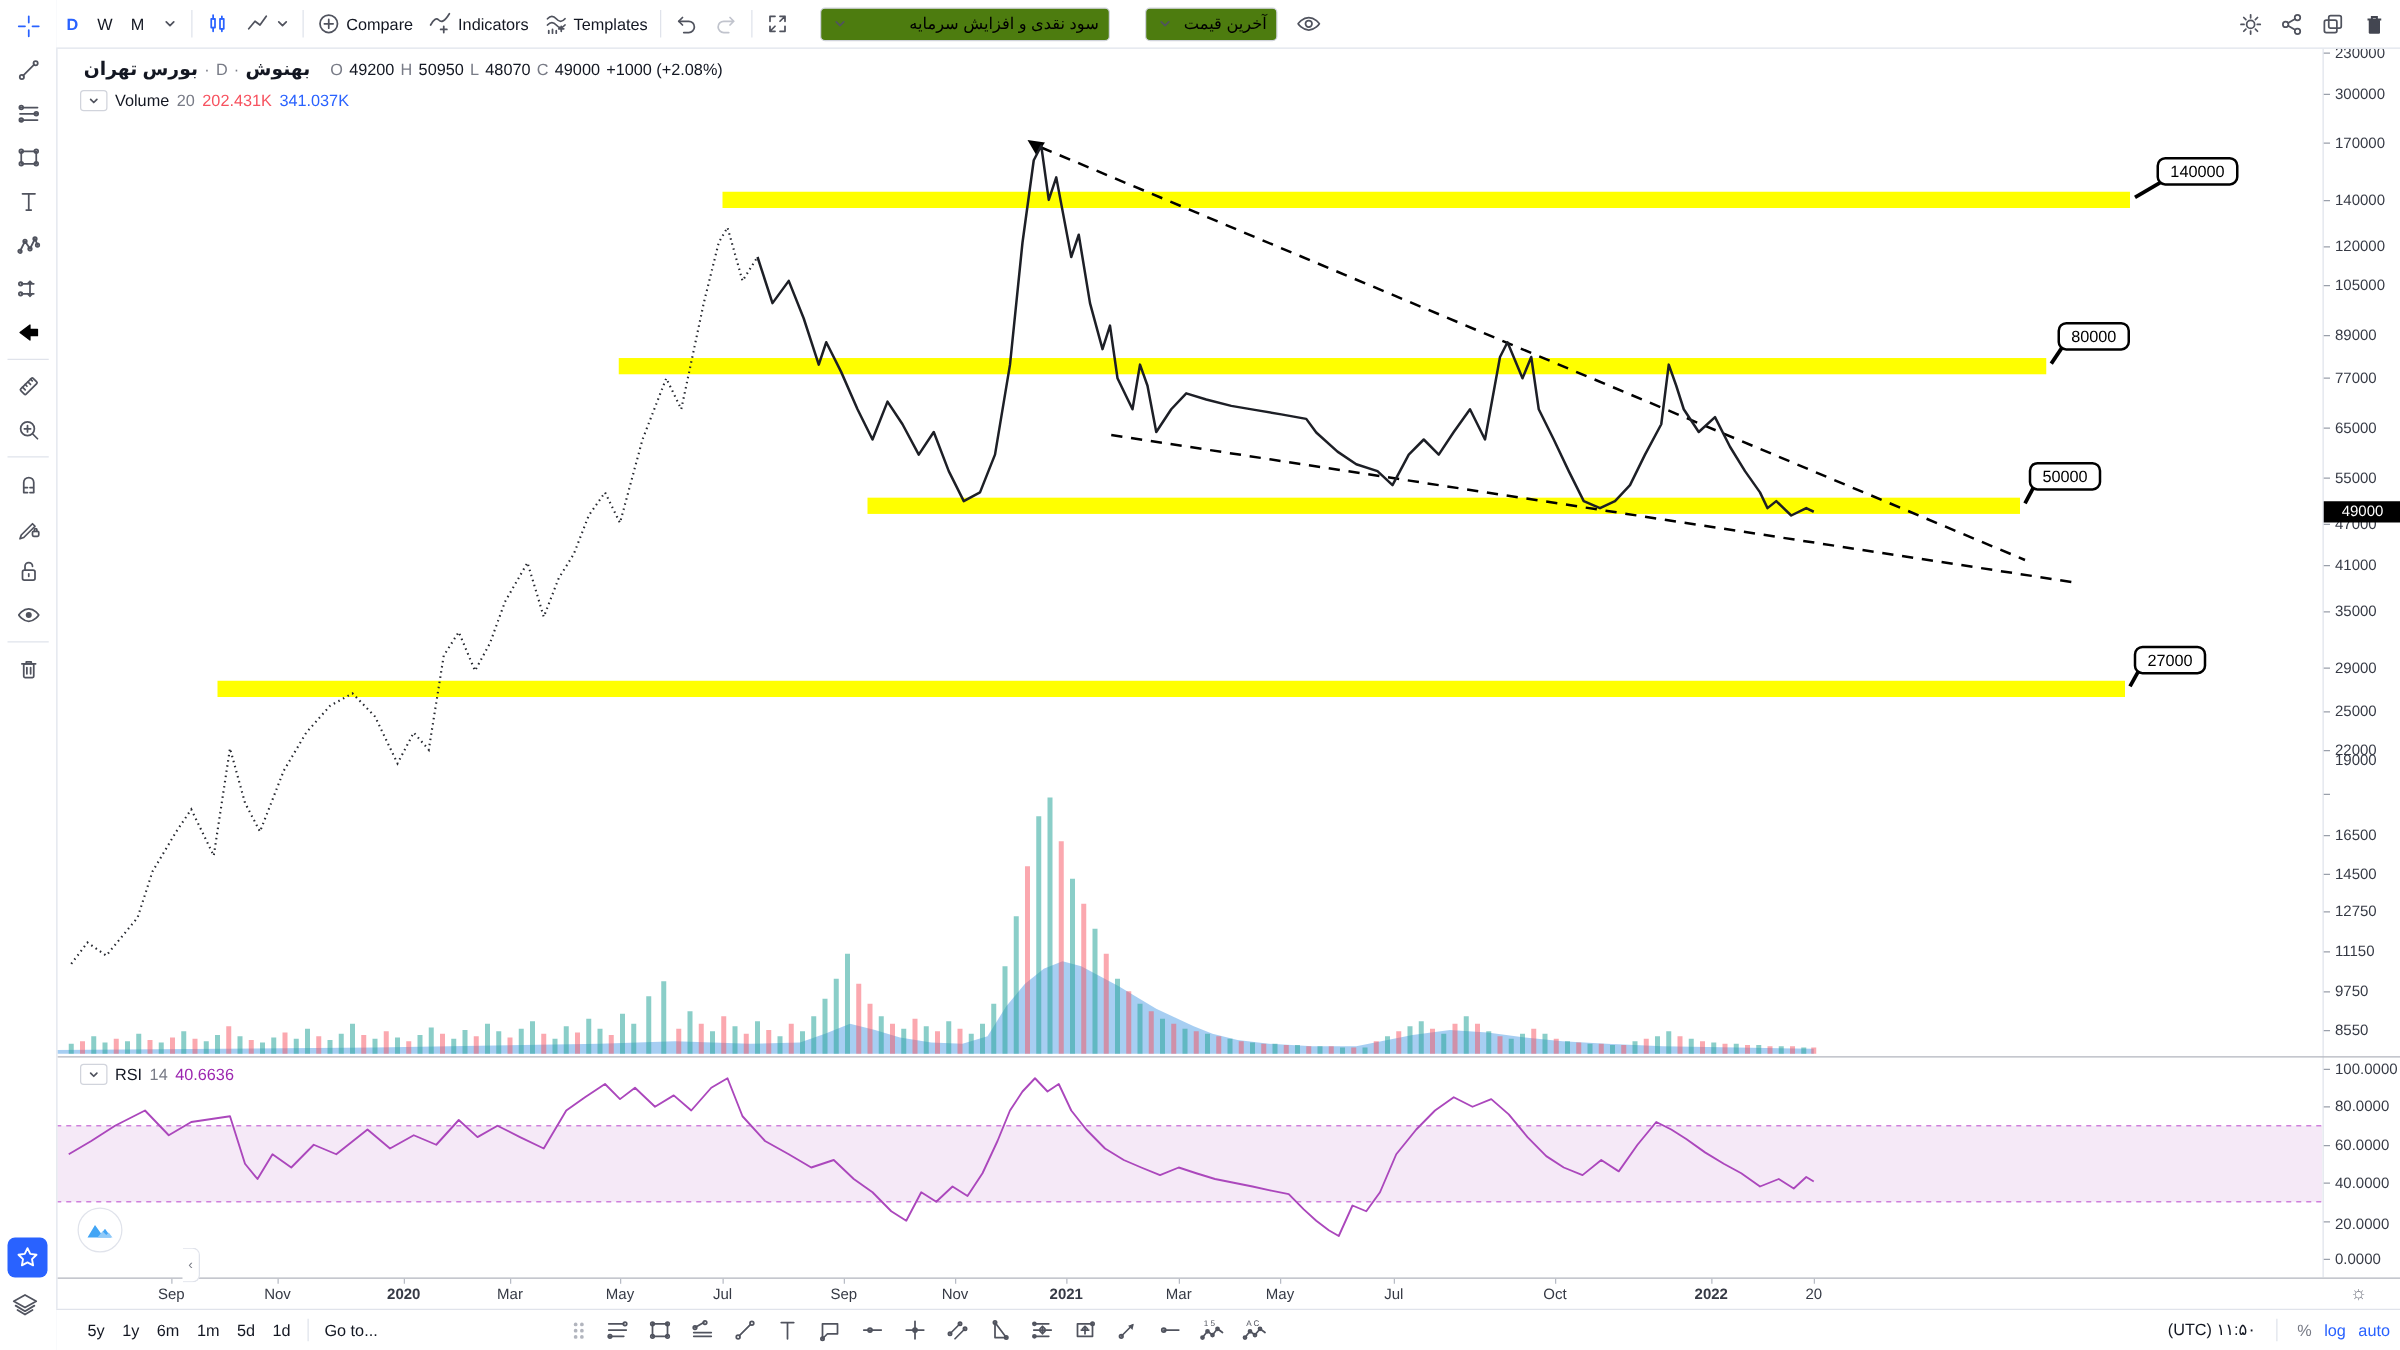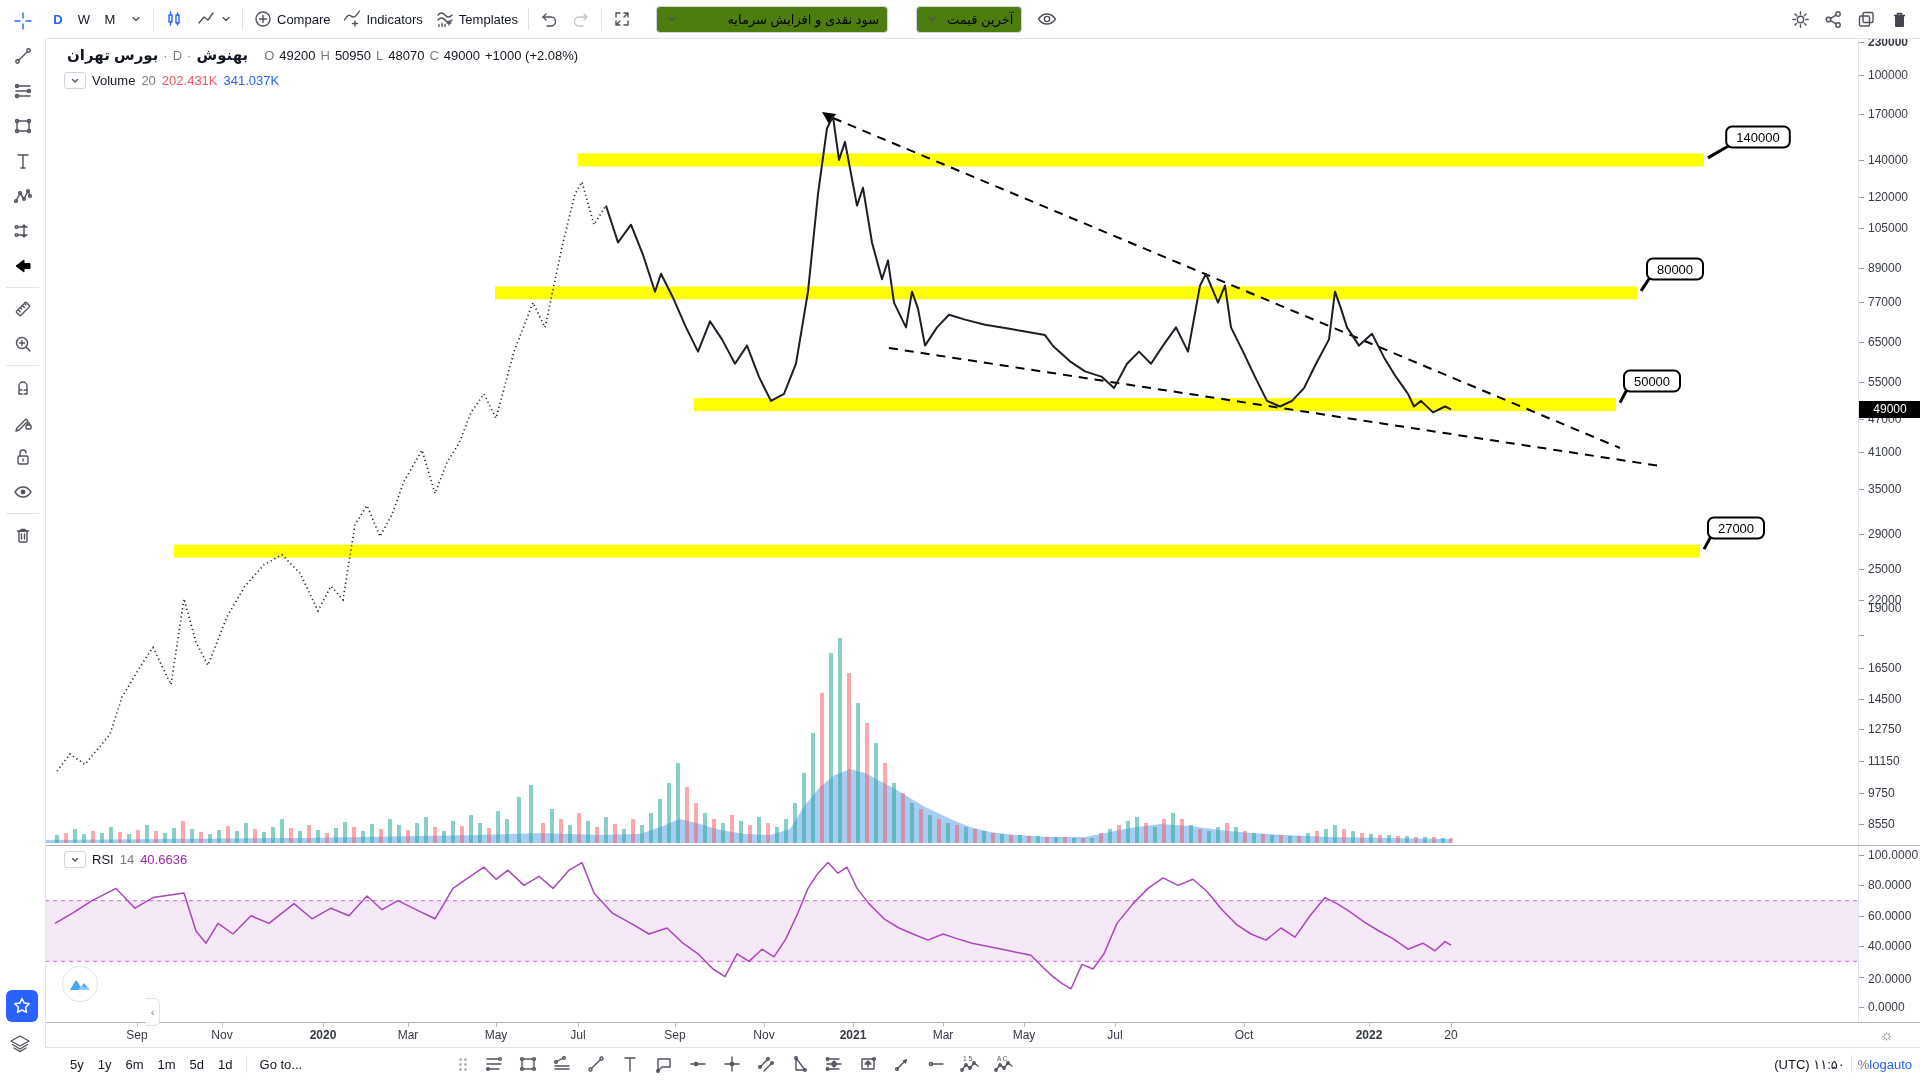--- a/index.html
+++ b/index.html
@@ -47,21 +47,21 @@
   #axis-sun{position:absolute;left:1880px;top:1026px;font-size:15px;color:#787b86;z-index:6}
   
   .hdiv{position:absolute;left:45px;right:0;height:1px;background:#b2b5be;z-index:5}
   
   #bottombar{position:absolute;left:45px;bottom:0;right:0;height:32px;border-top:1px solid #e0e3eb;background:#fff;display:flex;align-items:center;z-index:9;font-size:13px}
   .rbtn{border:0;background:transparent;padding:2px 7px;font-size:13px;color:#131722;cursor:pointer;border-radius:4px;font-family:inherit}
   .bsep{width:1px;height:18px;background:#e0e3eb;margin:0 6px}
   .dots{display:grid;grid-template-columns:3px 3px;grid-gap:2px;margin:0 10px}
   .dots i{width:3px;height:3px;border-radius:50%;background:#b2b5be}
   .dbtn{border:0;background:transparent;width:34px;height:28px;display:flex;align-items:center;justify-content:center;cursor:pointer;border-radius:4px;padding:0}
-  #bb-right{position:absolute;right:8px;display:flex;align-items:center;}
+  #bb-right{position:absolute;right:8px;display:flex;align-items:center;gap:10px}
   #clock{font-size:13px;color:#131722}
   .bluetxt{color:#2962ff;cursor:pointer}
   .graytxt{color:#787b86;cursor:pointer}
   
   #ov{position:absolute;left:0;top:0;z-index:3;pointer-events:none}
   
   #pane-logo{position:absolute;left:62px;top:966px;width:34px;height:34px;border:1px solid #e0e3eb;border-radius:50%;background:#fff;z-index:6;display:flex;align-items:center;justify-content:center}
   #collapse-tab{position:absolute;left:146px;top:998px;width:13px;height:26px;border:1px solid #e0e3eb;border-left:0;border-radius:0 6px 6px 0;background:#fff;color:#787b86;font-size:11px;display:flex;align-items:center;justify-content:center;z-index:6}
 </style>
 </head>
@@ -528,23 +528,23 @@
         </svg>
     </button>
     <span class="lv">RSI</span>
     <span class="dim">14</span>
     <span class="vpurple">40.6636</span>
   </div>
 
 
   <div id="price-axis">
       <div class="ptick" style="top: 3.89512px;"></div>
-      <div class="pticklab" style="top: -3.10488px; font-weight: bold;">230000</div>
+      <div class="pticklab" style="top: -3.10488px;">230000</div>
       <div class="ptick" style="top: 37.1165px;"></div>
-      <div class="pticklab" style="top: 30.1165px;">100000</div>
+      <div class="pticklab" style="top: 30.1165px;">300000</div>
       <div class="ptick" style="top: 75.7473px;"></div>
       <div class="pticklab" style="top: 68.7473px;">170000</div>
       <div class="ptick" style="top: 121.898px;"></div>
       <div class="pticklab" style="top: 114.898px;">140000</div>
       <div class="ptick" style="top: 158.54px;"></div>
       <div class="pticklab" style="top: 151.54px;">120000</div>
       <div class="ptick" style="top: 190.28px;"></div>
       <div class="pticklab" style="top: 183.28px;">105000</div>
       <div class="ptick" style="top: 229.578px;"></div>
       <div class="pticklab" style="top: 222.578px;">89000</div>

